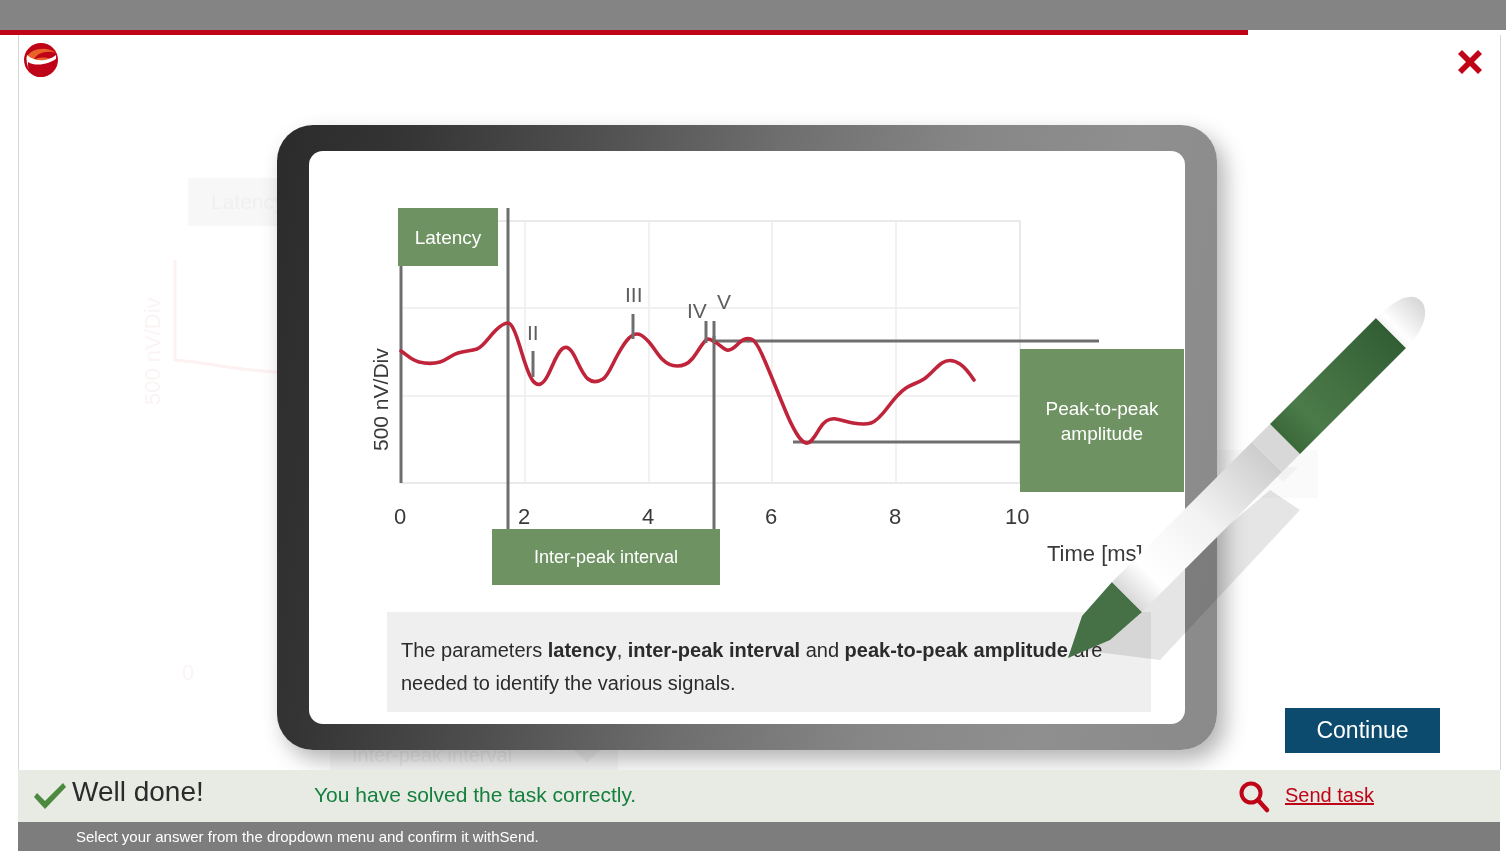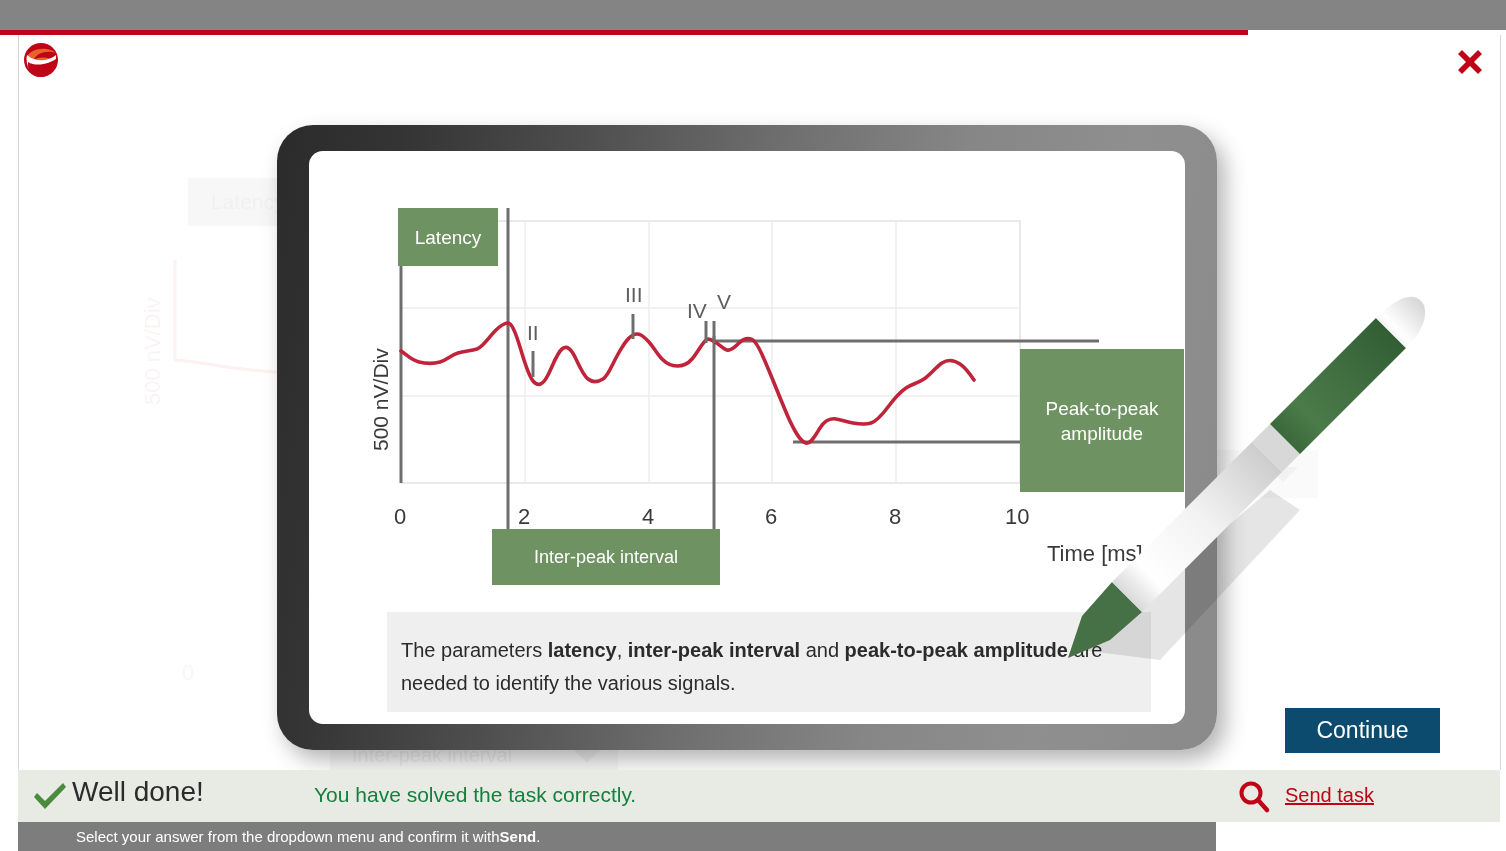--- a/index.html
+++ b/index.html
@@ -157,25 +157,25 @@
     font-size: 21px; color: #15803d;
   }
   .search-icon { position: absolute; left: 1219px; top: 10px; width: 34px; height: 34px; cursor: pointer; }
   .show-task {
     position: absolute; left: 1267px; top: 14px;
     font-size: 20px; color: #c00418; text-decoration: underline; cursor: pointer;
   }
 
   
   .hintbar {
-    position: absolute; left: 18px; top: 822px; width: 1198px; height: 29px;
+    position: absolute; left: 18px; top: 822px; width: 1482px; height: 29px;
     background: #7d7d7d; color: #ffffff; font-size: 15px;
     display: flex; align-items: center; padding-left: 58px;
   }
-  .hintbar b { font-weight: bold; }
+  .hintbar b { font-weight: normal; }
   .leftedge { position: absolute; left: 18px; top: 35px; width: 1px; height: 735px; background: #d6d6d6; }
 </style>
 </head>
 <body>
 
 <div id="root">
 
   <div class="topbar"></div>
   <div class="progressbar"></div>
   <div class="progress-rest"></div>

